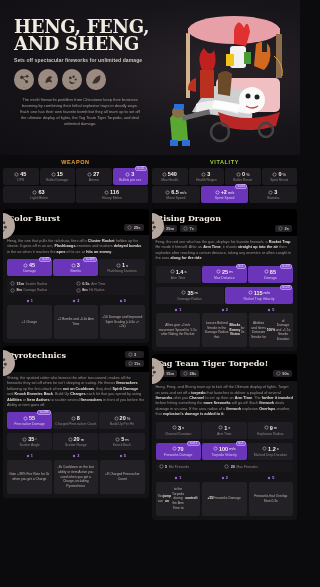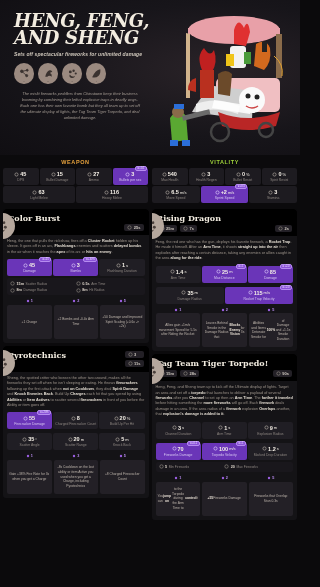--- a/index.html
+++ b/index.html
@@ -10,21 +10,21 @@
     font-size:4px; position:relative;
   }
   .hero {
     position:relative; height:155px; width:300px;
     background:#17151a; overflow:hidden;
   }
   .hero-bg {
     position:absolute; inset:0;
     background:radial-gradient(ellipse at 72% 45%, #2a2328 0%, #17151a 55%, #100e12 100%);
   }
-  .hero-left { position:absolute; left:14px; top:12px; width:140px; z-index:3;font-style:italic; }
+  .hero-left { position:absolute; left:14px; top:18px; width:140px; z-index:3; }
   .hero-title {
     font-family:"DejaVu Serif", serif; font-weight:bold;
     font-size:18px; line-height:17px; letter-spacing:-0.3px;
     color:#f2ece0; text-transform:uppercase;
   }
   .hero-sub {
     margin-top:5px; font-size:5px; font-weight:bold;
     color:#cfc7bb; letter-spacing:0.1px;
   }
   .hero-icons { display:flex; gap:4px; margin-top:6px; }

